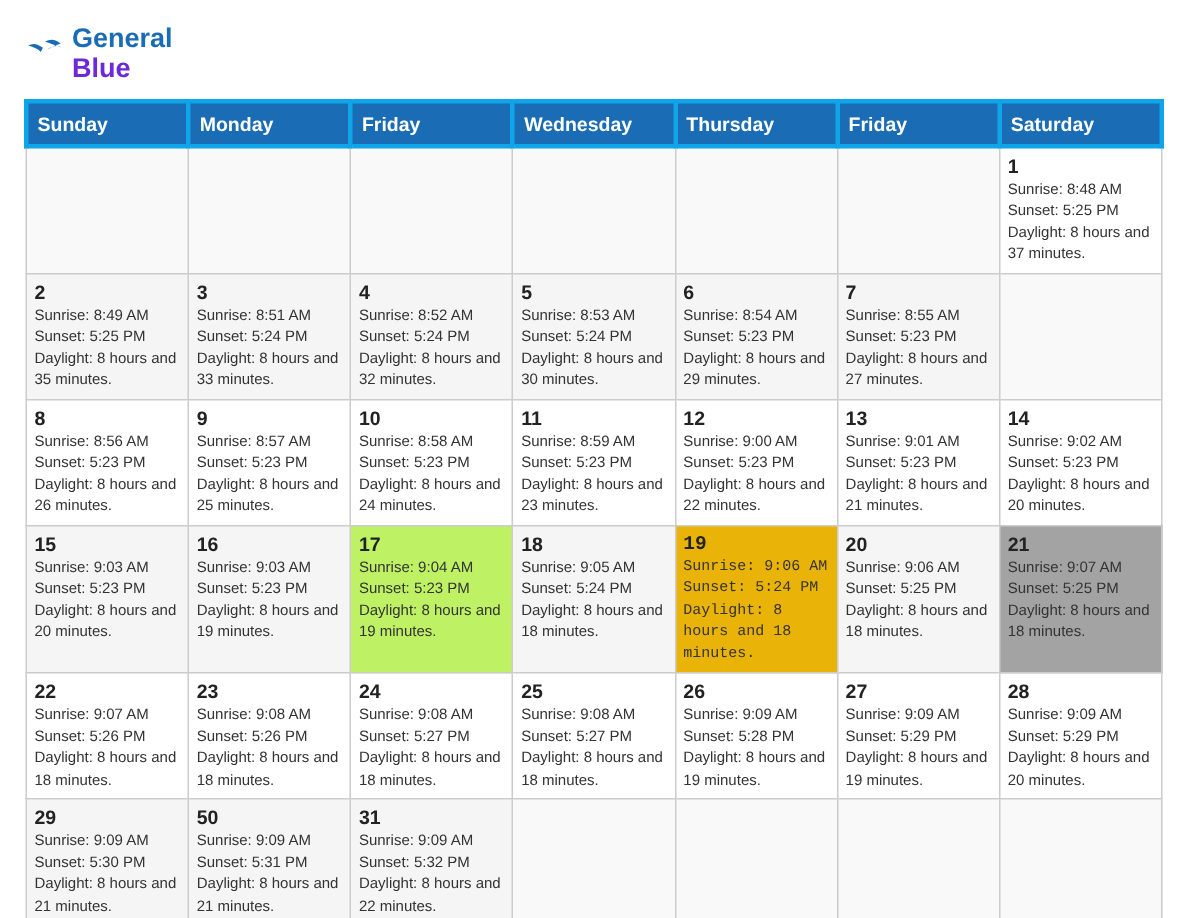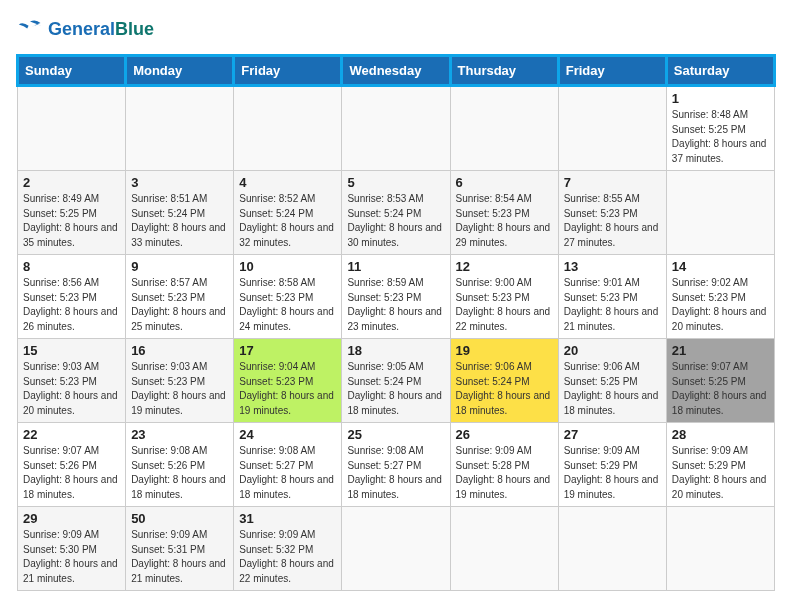--- a/index.html
+++ b/index.html
@@ -86,23 +86,23 @@
   </style>
 </head>
 <body>
 
 <div class="header">
   <div class="logo">
     <svg class="logo-bird" viewBox="0 0 40 40">
       <path d="M20 8 Q28 4 35 10 Q28 12 22 16 Q30 10 36 14" fill="#1a6db5" stroke="none"></path>
       <path d="M18 14 Q10 8 4 12 Q12 14 16 18" fill="#1a6db5" stroke="none"></path>
     </svg>
-    <div style="display:flex;flex-direction:row;">
+    <div style="display:flex;flex-direction:column;">
       <span class="logo-text"><span>General</span></span>
-      <span class="logo-text" style="color:#0f766e;">Blue</span>
+      <span class="logo-text" style="color:#6d28d9;">Blue</span>
     </div>
   </div>
   <div class="title-block">
     <div class="month-title"></div>
     <div class="location"></div>
   </div>
 </div>
 
 <table>
   <thead>
@@ -196,21 +196,21 @@
           <div class="day-info">Sunrise: 9:03 AM<br>Sunset: 5:23 PM<br>Daylight: 8 hours and 19 minutes.</div>
         </td>
         <td style="background: #bef264;">
           <span class="day-num">17</span>
           <div class="day-info">Sunrise: 9:04 AM<br>Sunset: 5:23 PM<br>Daylight: 8 hours and 19 minutes.</div>
         </td>
         <td style="background: rgb(245, 245, 245);">
           <span class="day-num">18</span>
           <div class="day-info">Sunrise: 9:05 AM<br>Sunset: 5:24 PM<br>Daylight: 8 hours and 18 minutes.</div>
         </td>
-        <td style="background: #fde047;">
+        <td style="background: #eab308; font-family: Liberation Mono, monospace;">
           <span class="day-num">19</span>
           <div class="day-info">Sunrise: 9:06 AM<br>Sunset: 5:24 PM<br>Daylight: 8 hours and 18 minutes.</div>
         </td>
         <td style="background: rgb(245, 245, 245);">
           <span class="day-num">20</span>
           <div class="day-info">Sunrise: 9:06 AM<br>Sunset: 5:25 PM<br>Daylight: 8 hours and 18 minutes.</div>
         </td>
         <td style="background: #a3a3a3;">
           <span class="day-num">21</span>
           <div class="day-info">Sunrise: 9:07 AM<br>Sunset: 5:25 PM<br>Daylight: 8 hours and 18 minutes.</div>

